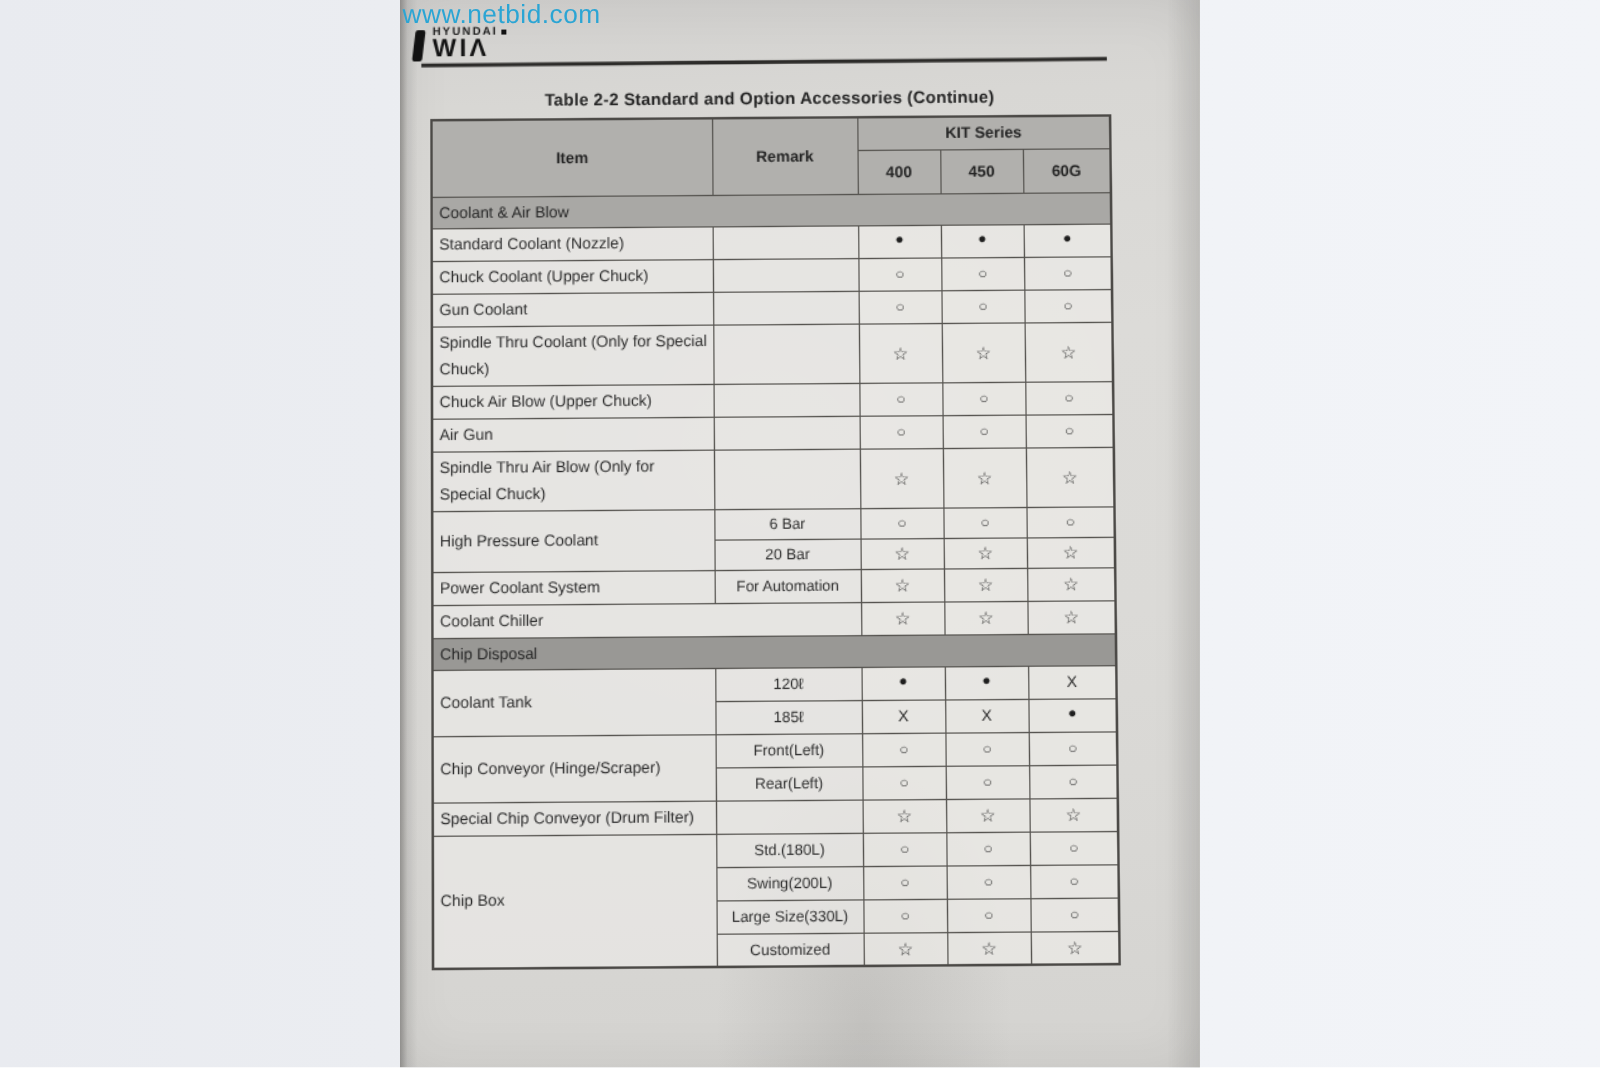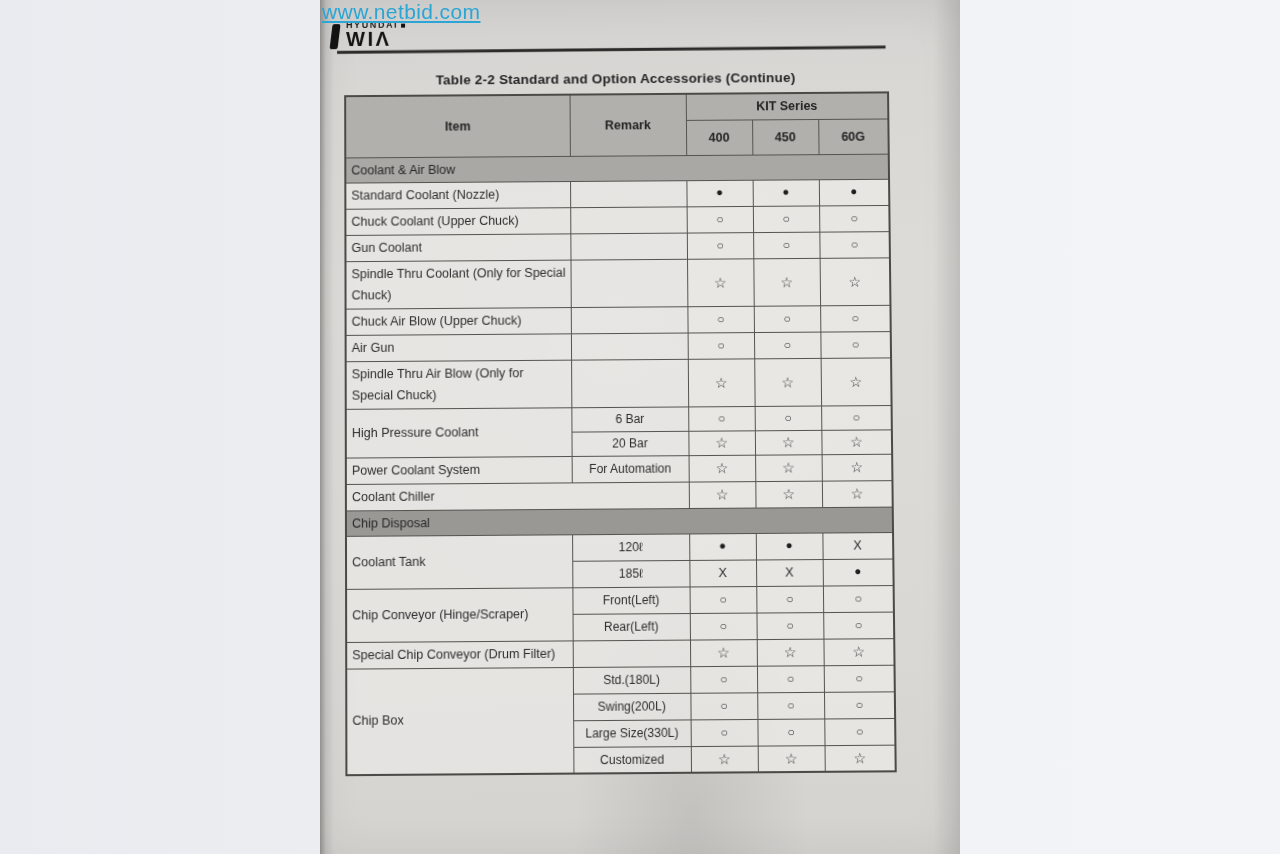--- a/index.html
+++ b/index.html
@@ -13,21 +13,21 @@
       radial-gradient(ellipse 420px 380px at 46% 42%, rgba(255,255,255,0.20), rgba(255,255,255,0) 70%),
       radial-gradient(ellipse 170px 320px at 58% 96%, rgba(60,58,55,0.12), rgba(60,58,55,0) 70%),
       linear-gradient(178deg,#d2d1cf 0%,#d8d7d4 10%,#dcdbd8 32%,#dbdad7 58%,#d8d7d4 80%,#d4d3d0 100%);
     box-shadow:inset 0 0 46px rgba(0,0,0,0.07);}
   .photo::before{content:"";position:absolute;left:0;top:0;bottom:0;width:14px;
     background:linear-gradient(90deg,rgba(72,70,68,0.45),rgba(72,70,68,0.12) 6px,rgba(72,70,68,0) 14px);}
   .photo::after{content:"";position:absolute;right:0;top:0;bottom:0;width:26px;
     background:linear-gradient(270deg,rgba(95,93,90,0.18),rgba(95,93,90,0) 26px);}
 
   .watermark{position:absolute;left:2px;top:0;font-size:21px;letter-spacing:0.4px;
-    color:#2ba5d4;white-space:nowrap;z-index:5;text-decoration:underline;}
+    color:#2ba5d4;white-space:nowrap;z-index:5;}
 
   .content{position:absolute;left:0;top:0;width:640px;height:854px;
     transform-origin:50% 0;transform:perspective(1300px) rotateX(1.3deg) rotateZ(-0.4deg);}
 
   
   .logo{position:absolute;left:11px;top:19px;display:flex;align-items:flex-start;}
   .logo-bar{width:8px;height:25px;background:#121212;border-radius:2px;
     transform:skewX(-7deg);margin:3px 7px 0 0;}
   .logo-col{display:flex;flex-direction:column;}
   .logo-top{font-size:9px;font-weight:bold;letter-spacing:1.6px;color:#1c1c1c;line-height:9px;}

